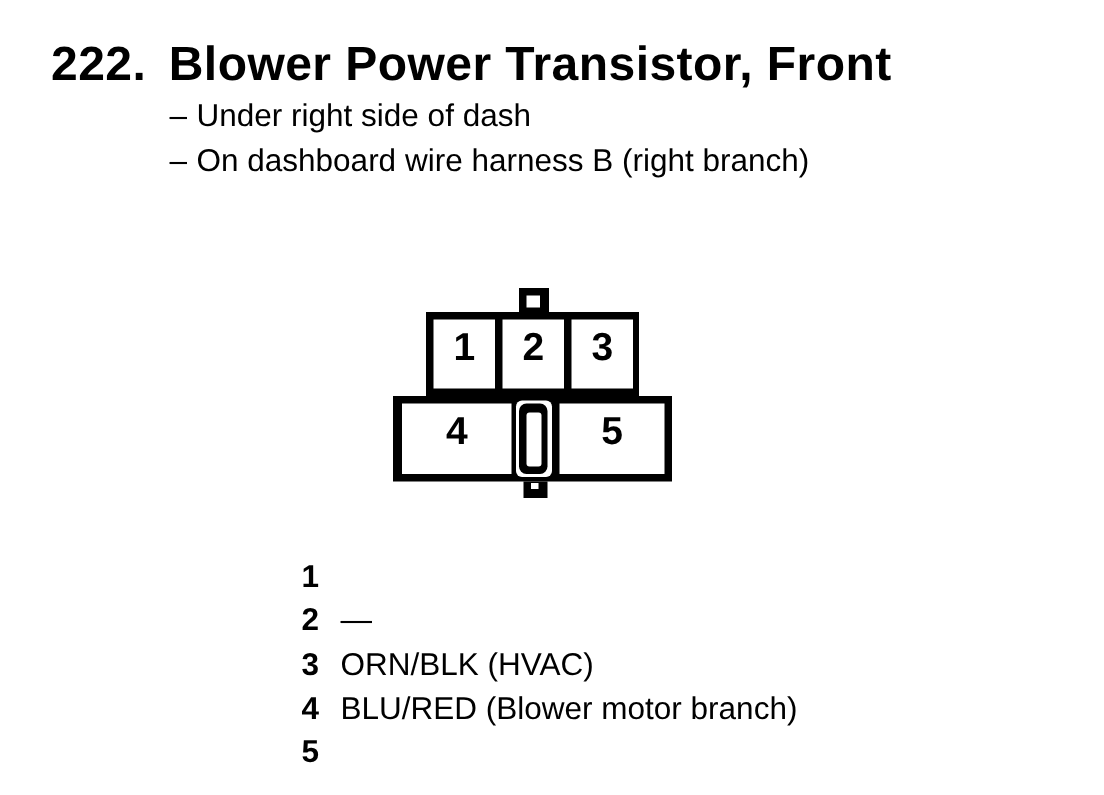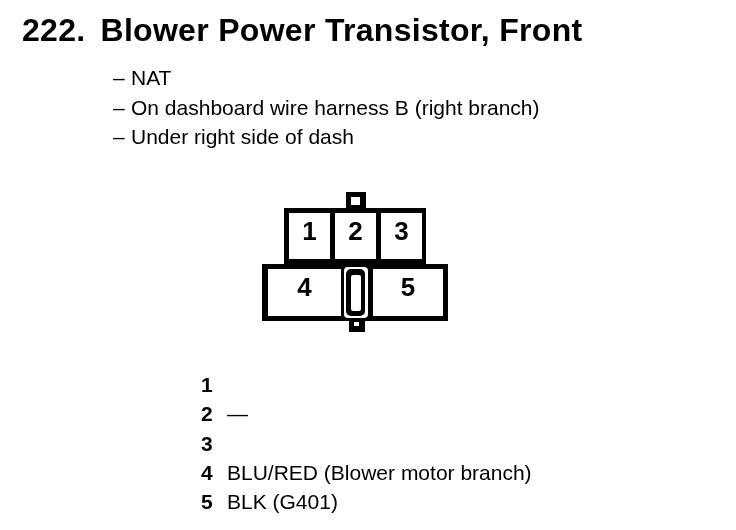--- a/index.html
+++ b/index.html
@@ -68,33 +68,30 @@
     font-size:21px; line-height:29.3px; white-space:nowrap;
   }
   .pin-row { display:flex; }
   .pin-num { width:26px; font-weight:bold; }
 </style>
 </head>
 <body>
 
 <div class="page">
 
-  <h1 class="title" style="margin:0;text-align:right;">
+  <h1 class="title" style="margin:12px;text-align:right;">
     <span class="title-num">222.</span><span class="title-text">Blower Power Transistor, Front</span>
   </h1>
 
   <ul class="notes">
     <li class="note">
-      <span class="note-dash">–</span><span>NAT</span>
+      <span class="note-dash">–</span><span>Under right side of dash</span>
     </li>
     <li class="note">
       <span class="note-dash">–</span><span>On dashboard wire harness B (right branch)</span>
-    </li>
-    <li class="note">
-      <span class="note-dash">–</span><span>Under right side of dash</span>
     </li>
   </ul>
 
   <div class="connector">
 
     <div class="blk top-tab">
       <div class="wht top-tab-hole"></div>
     </div>
 
     <div class="blk upper-block">
@@ -132,24 +129,24 @@
   <div class="pinout">
     <div class="pin-row">
       <span class="pin-num">1</span>
     </div>
     <div class="pin-row">
       <span class="pin-num">2</span>
       <span class="pin-wire">—</span>
     </div>
     <div class="pin-row">
       <span class="pin-num">3</span>
+      <span class="pin-wire">ORN/BLK (HVAC)</span>
     </div>
     <div class="pin-row">
       <span class="pin-num">4</span>
       <span class="pin-wire">BLU/RED (Blower motor branch)</span>
     </div>
     <div class="pin-row">
       <span class="pin-num">5</span>
-      <span class="pin-wire">BLK (G401)</span>
     </div>
   </div>
 
 </div>
 
 </body></html>

